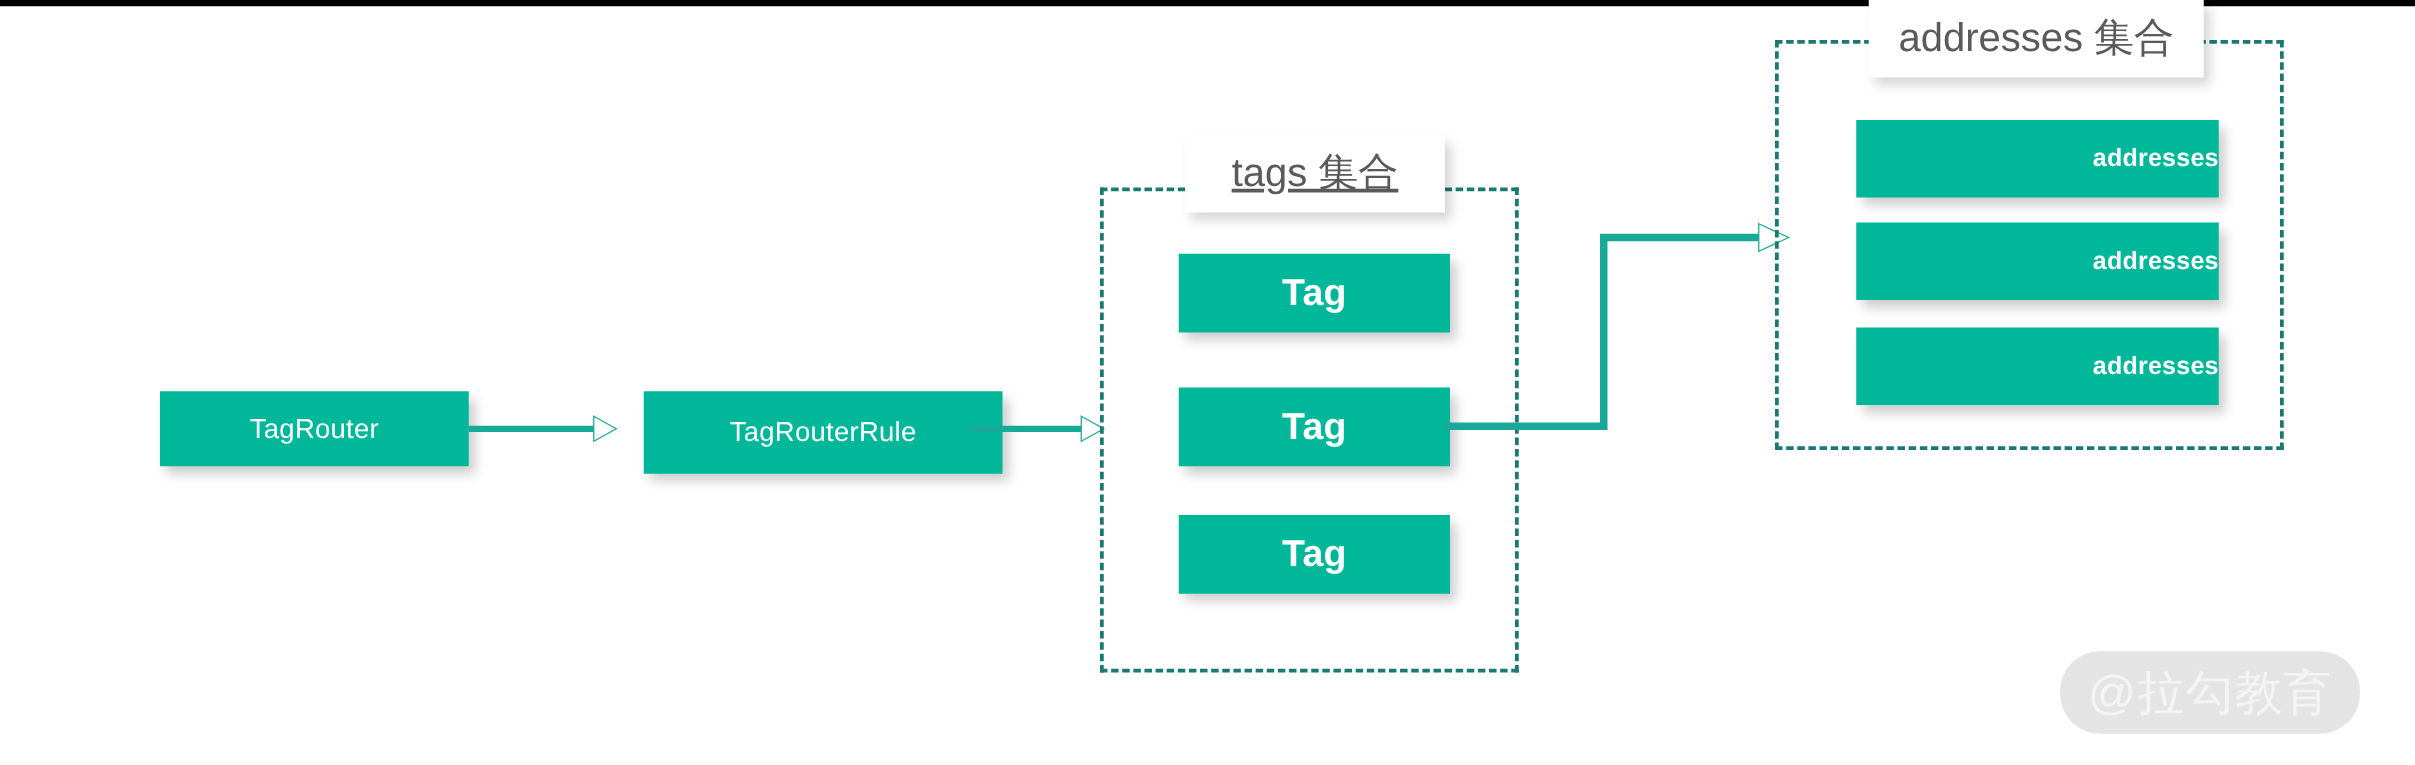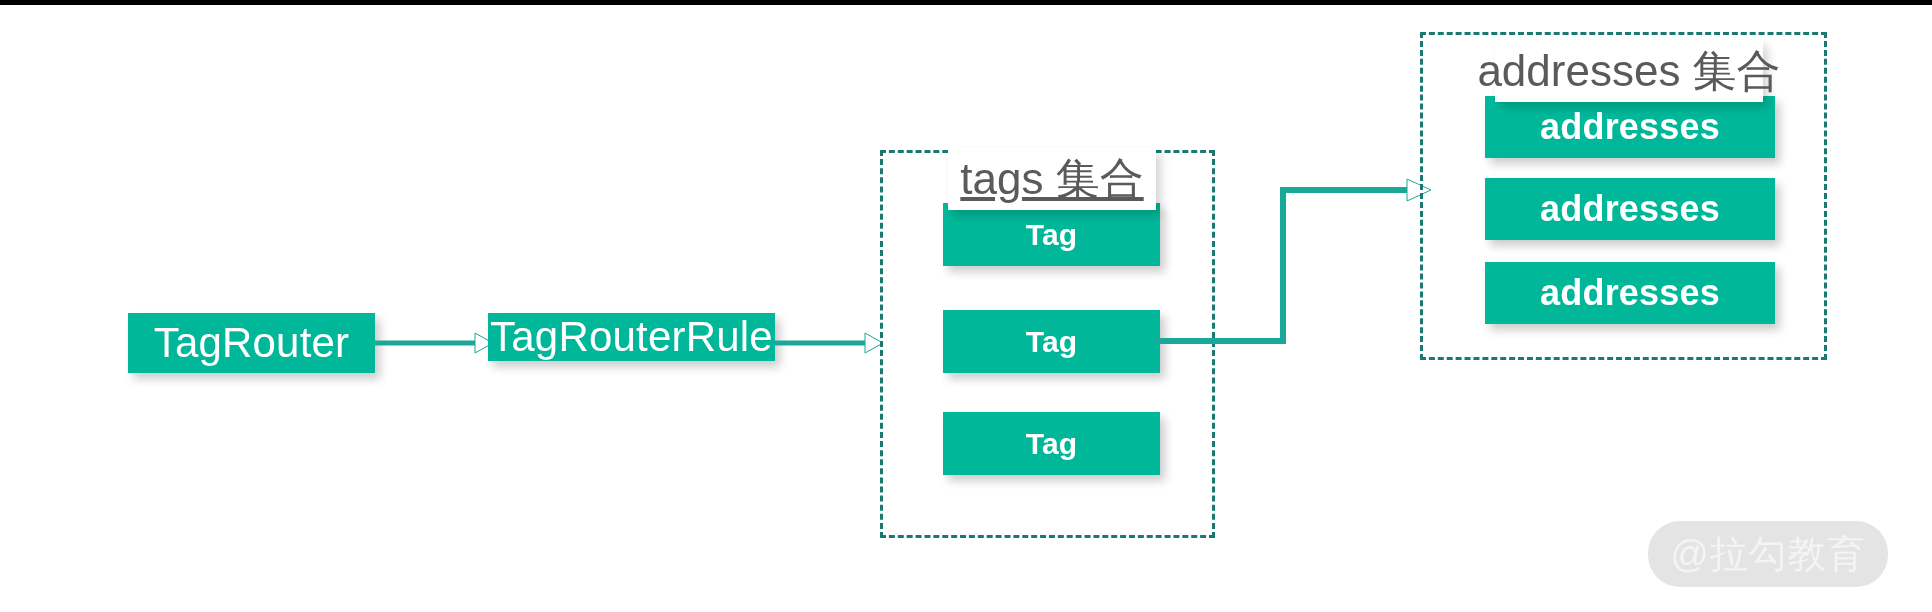--- a/index.html
+++ b/index.html
@@ -17,44 +17,43 @@
   .node{
     position:absolute;
     background:#00b899;
     color:#ffffff;
     display:flex;align-items:center;justify-content:center;
     box-shadow:5px 6px 9px rgba(0,0,0,0.20);
     letter-spacing:0.2px;
     box-sizing:border-box;
     white-space:nowrap;
   }
-  .node.big{font-size:42px;}
+  .node.big{font-size:22px;}
   .node.tag{font-size:30px;font-weight:700;}
-  .node.addr{font-size:36px;font-weight:600;}
+  .node.addr{font-size:20px;font-weight:600;justify-content:flex-end;}
 
   
   .group{
     position:absolute;
     border:3px dashed #1a7a71;
     box-sizing:border-box;
     background:transparent;
   }
   
   .chip{
     position:absolute;
     background:#ffffff;
     color:#5a5a5a;
     display:flex;align-items:center;justify-content:center;
-    font-size:44px;
+    font-size:32px;
     box-shadow:5px 6px 9px rgba(0,0,0,0.17);
     white-space:nowrap;
     padding:0 18px;
     box-sizing:border-box;
     z-index:5;
-    margin-top:40px;
   }
 
   
   .conn{position:absolute;overflow:visible;}
   .conn path,.conn line{stroke:#1aa898;fill:none;}
 
   
   .watermark{
     position:absolute;
     display:flex;align-items:center;justify-content:center;
@@ -76,21 +75,21 @@
 
   <div class="node big" style="left:128px;top:313px;width:247px;height:60px;">
     <span>TagRouter</span>
   </div>
 
   <svg class="conn" style="left:375px;top:328px;width:118px;height:30px;" viewBox="0 0 118 30">
     <line x1="0" y1="15" x2="100" y2="15" stroke="#1aa898" stroke-width="5"></line>
     <path d="M100 5 L118 15 L100 25 Z" fill="#1aa898" stroke="none"></path>
   </svg>
 
-  <div class="node big" style="left:488px;top:313px;width:287px;height:48px;">
+  <div class="node big" style="left:515px;top:313px;width:287px;height:66px;">
     <span>TagRouterRule</span>
   </div>
 
   <svg class="conn" style="left:775px;top:328px;width:108px;height:30px;" viewBox="0 0 108 30">
     <line x1="0" y1="15" x2="90" y2="15" stroke="#1aa898" stroke-width="5"></line>
     <path d="M90 5 L108 15 L90 25 Z" fill="#1aa898" stroke="none"></path>
   </svg>
 
   <div class="group" style="left:880px;top:150px;width:335px;height:388px;"></div>
 

